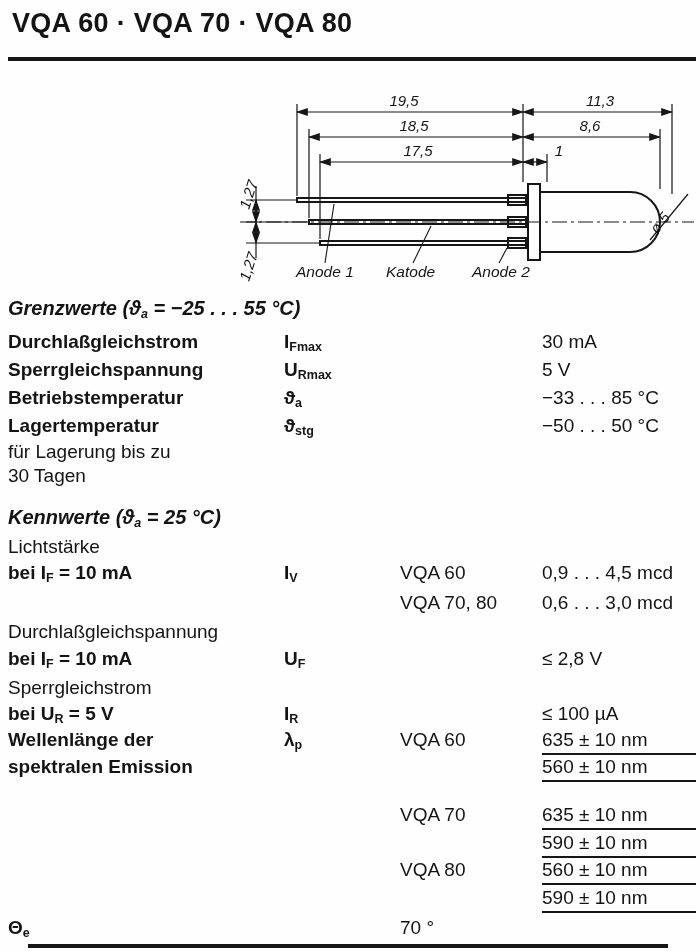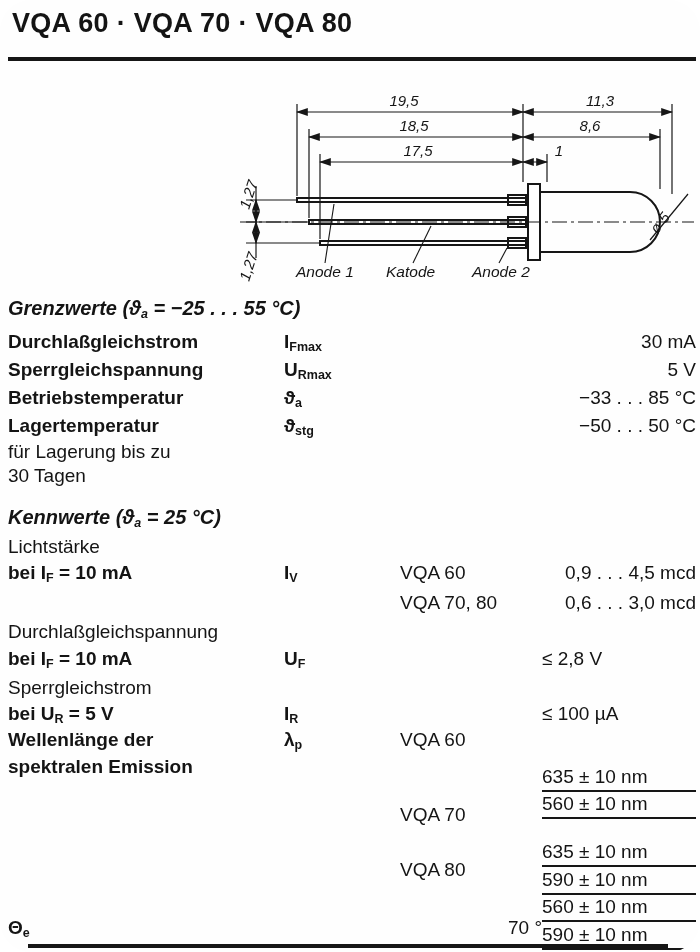--- a/index.html
+++ b/index.html
@@ -1,44 +1,44 @@
 <!DOCTYPE html>
 <html><head>
 <meta charset="utf-8">
 <style>
   * { margin:0; padding:0; box-sizing:border-box; }
   html,body { background:#ffffff; }
   .page {
     position:relative; width:700px; height:952px; background:#fefefe;
-    font-family:"Liberation Sans", sans-serif; color:#141414; overflow:hidden;border-radius:31px;
+    font-family:"Liberation Sans", sans-serif; color:#141414; overflow:hidden;
   }
   .title {
     position:absolute; left:12px; top:8px;
     font-size:27px; font-weight:700; letter-spacing:.3px;
   }
   .rule-top { position:absolute; left:8px; top:57px; width:688px; height:4px; background:#161616; }
   .rule-bottom { position:absolute; left:28px; top:944px; width:640px; height:4px; background:#161616; }
   .drawing { position:absolute; left:0; top:86px; width:700px; height:212px; }
   .dimtxt text { font-style:italic; font-size:15px; font-family:"Liberation Sans",sans-serif; }
   .lbltxt text { font-style:italic; font-size:15.5px; font-family:"Liberation Sans",sans-serif; }
   .sec-head { position:absolute; left:8px; font-size:20px; font-weight:700; white-space:pre;font-style:italic; }
   .row {
     position:absolute; left:8px; width:688px; font-size:19px; line-height:24px;
     display:grid; grid-template-columns:276px 116px 142px 1fr;
   }
   .cont { position:absolute; left:8px; font-size:19px; line-height:24px; }
   .c-param { white-space:pre;font-weight:bold; }
   .c-sym { font-weight:700; }
   .c-var  { }
-  .c-val  { text-align:right; }
+  .c-val  { text-align:left; }
   .c-val.left { text-align:left; }
   sub { font-size:12.5px; line-height:0; vertical-align:-3px; }
   .wl {
     display:inline-block; width:154px; text-align:left;
-    border-bottom:2px solid #161616; padding-bottom:1px;margin-top:37px;
+    border-bottom:2px solid #161616; padding-bottom:1px;
   }
 </style>
 </head>
 <body>
 
 <div class="page">
 
   <h1 class="title">VQA 60 · VQA 70 · VQA 80</h1>
   <div class="rule-top"></div>
 

